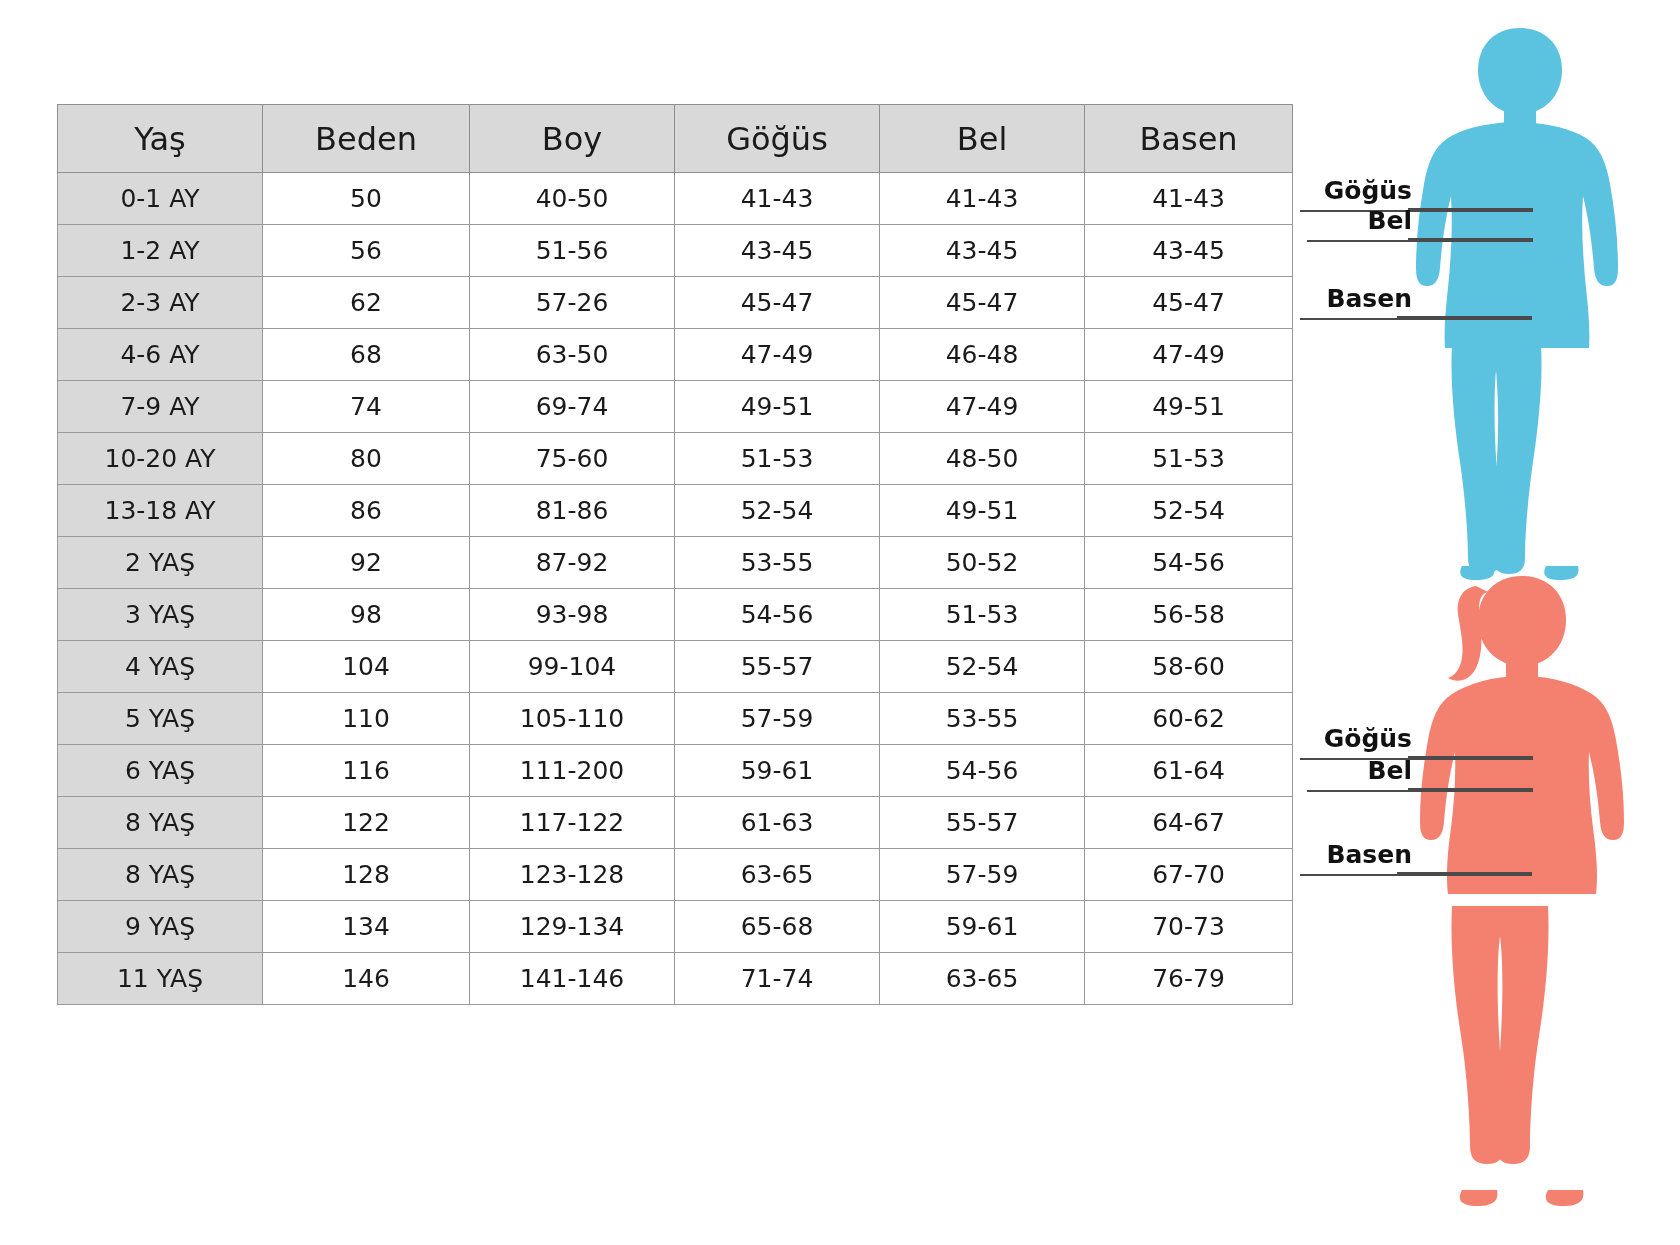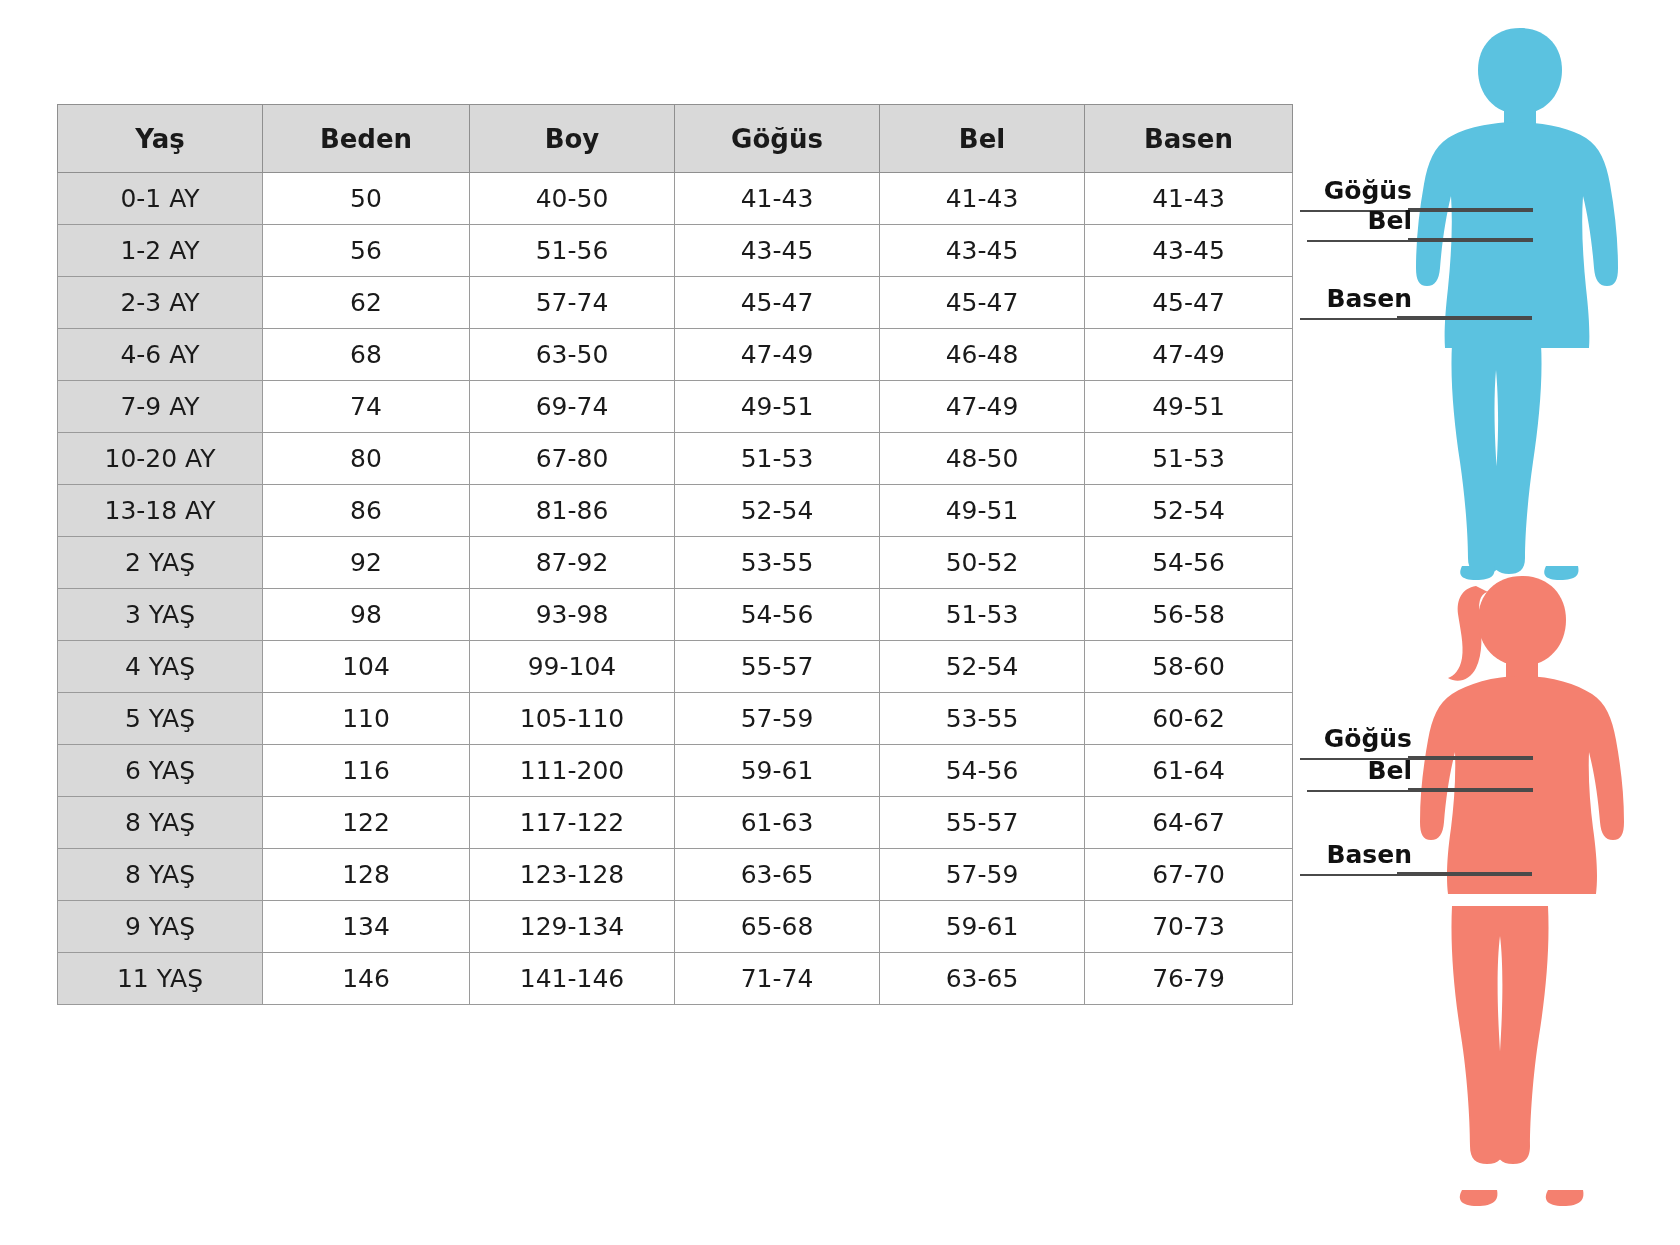--- a/index.html
+++ b/index.html
@@ -39,22 +39,22 @@
     border: 1px solid #9a9a9a;
     text-align: center;
     font-size: 25px;
     color: #1a1a1a;
     height: 51px;
     padding: 0;
     font-weight: normal;
   }
   table.size-table thead th {
     background: #d9d9d9;
-    font-weight: bold;
-    font-size: 26px;
+    font-weight: normal;
+    font-size: 32px;
     height: 67px;
     border-color: #8f8f8f;
   }
   table.size-table tbody td.col-age {
     background: #d9d9d9;
     margin-left: 31px;
   }
   
   col.c0 { width: 205px; }
   col.c1 { width: 207px; }
@@ -133,21 +133,21 @@
           <td class="col-age">1-2 AY</td>
           <td>56</td>
           <td>51-56</td>
           <td>43-45</td>
           <td>43-45</td>
           <td>43-45</td>
         </tr>
         <tr>
           <td class="col-age">2-3 AY</td>
           <td>62</td>
-          <td>57-74</td>
+          <td>57-26</td>
           <td>45-47</td>
           <td>45-47</td>
           <td>45-47</td>
         </tr>
         <tr>
           <td class="col-age">4-6 AY</td>
           <td>68</td>
           <td>63-50</td>
           <td>47-49</td>
           <td>46-48</td>
@@ -157,21 +157,21 @@
           <td class="col-age">7-9 AY</td>
           <td>74</td>
           <td>69-74</td>
           <td>49-51</td>
           <td>47-49</td>
           <td>49-51</td>
         </tr>
         <tr>
           <td class="col-age">10-20 AY</td>
           <td>80</td>
-          <td>67-80</td>
+          <td>75-60</td>
           <td>51-53</td>
           <td>48-50</td>
           <td>51-53</td>
         </tr>
         <tr>
           <td class="col-age">13-18 AY</td>
           <td>86</td>
           <td>81-86</td>
           <td>52-54</td>
           <td>49-51</td>

